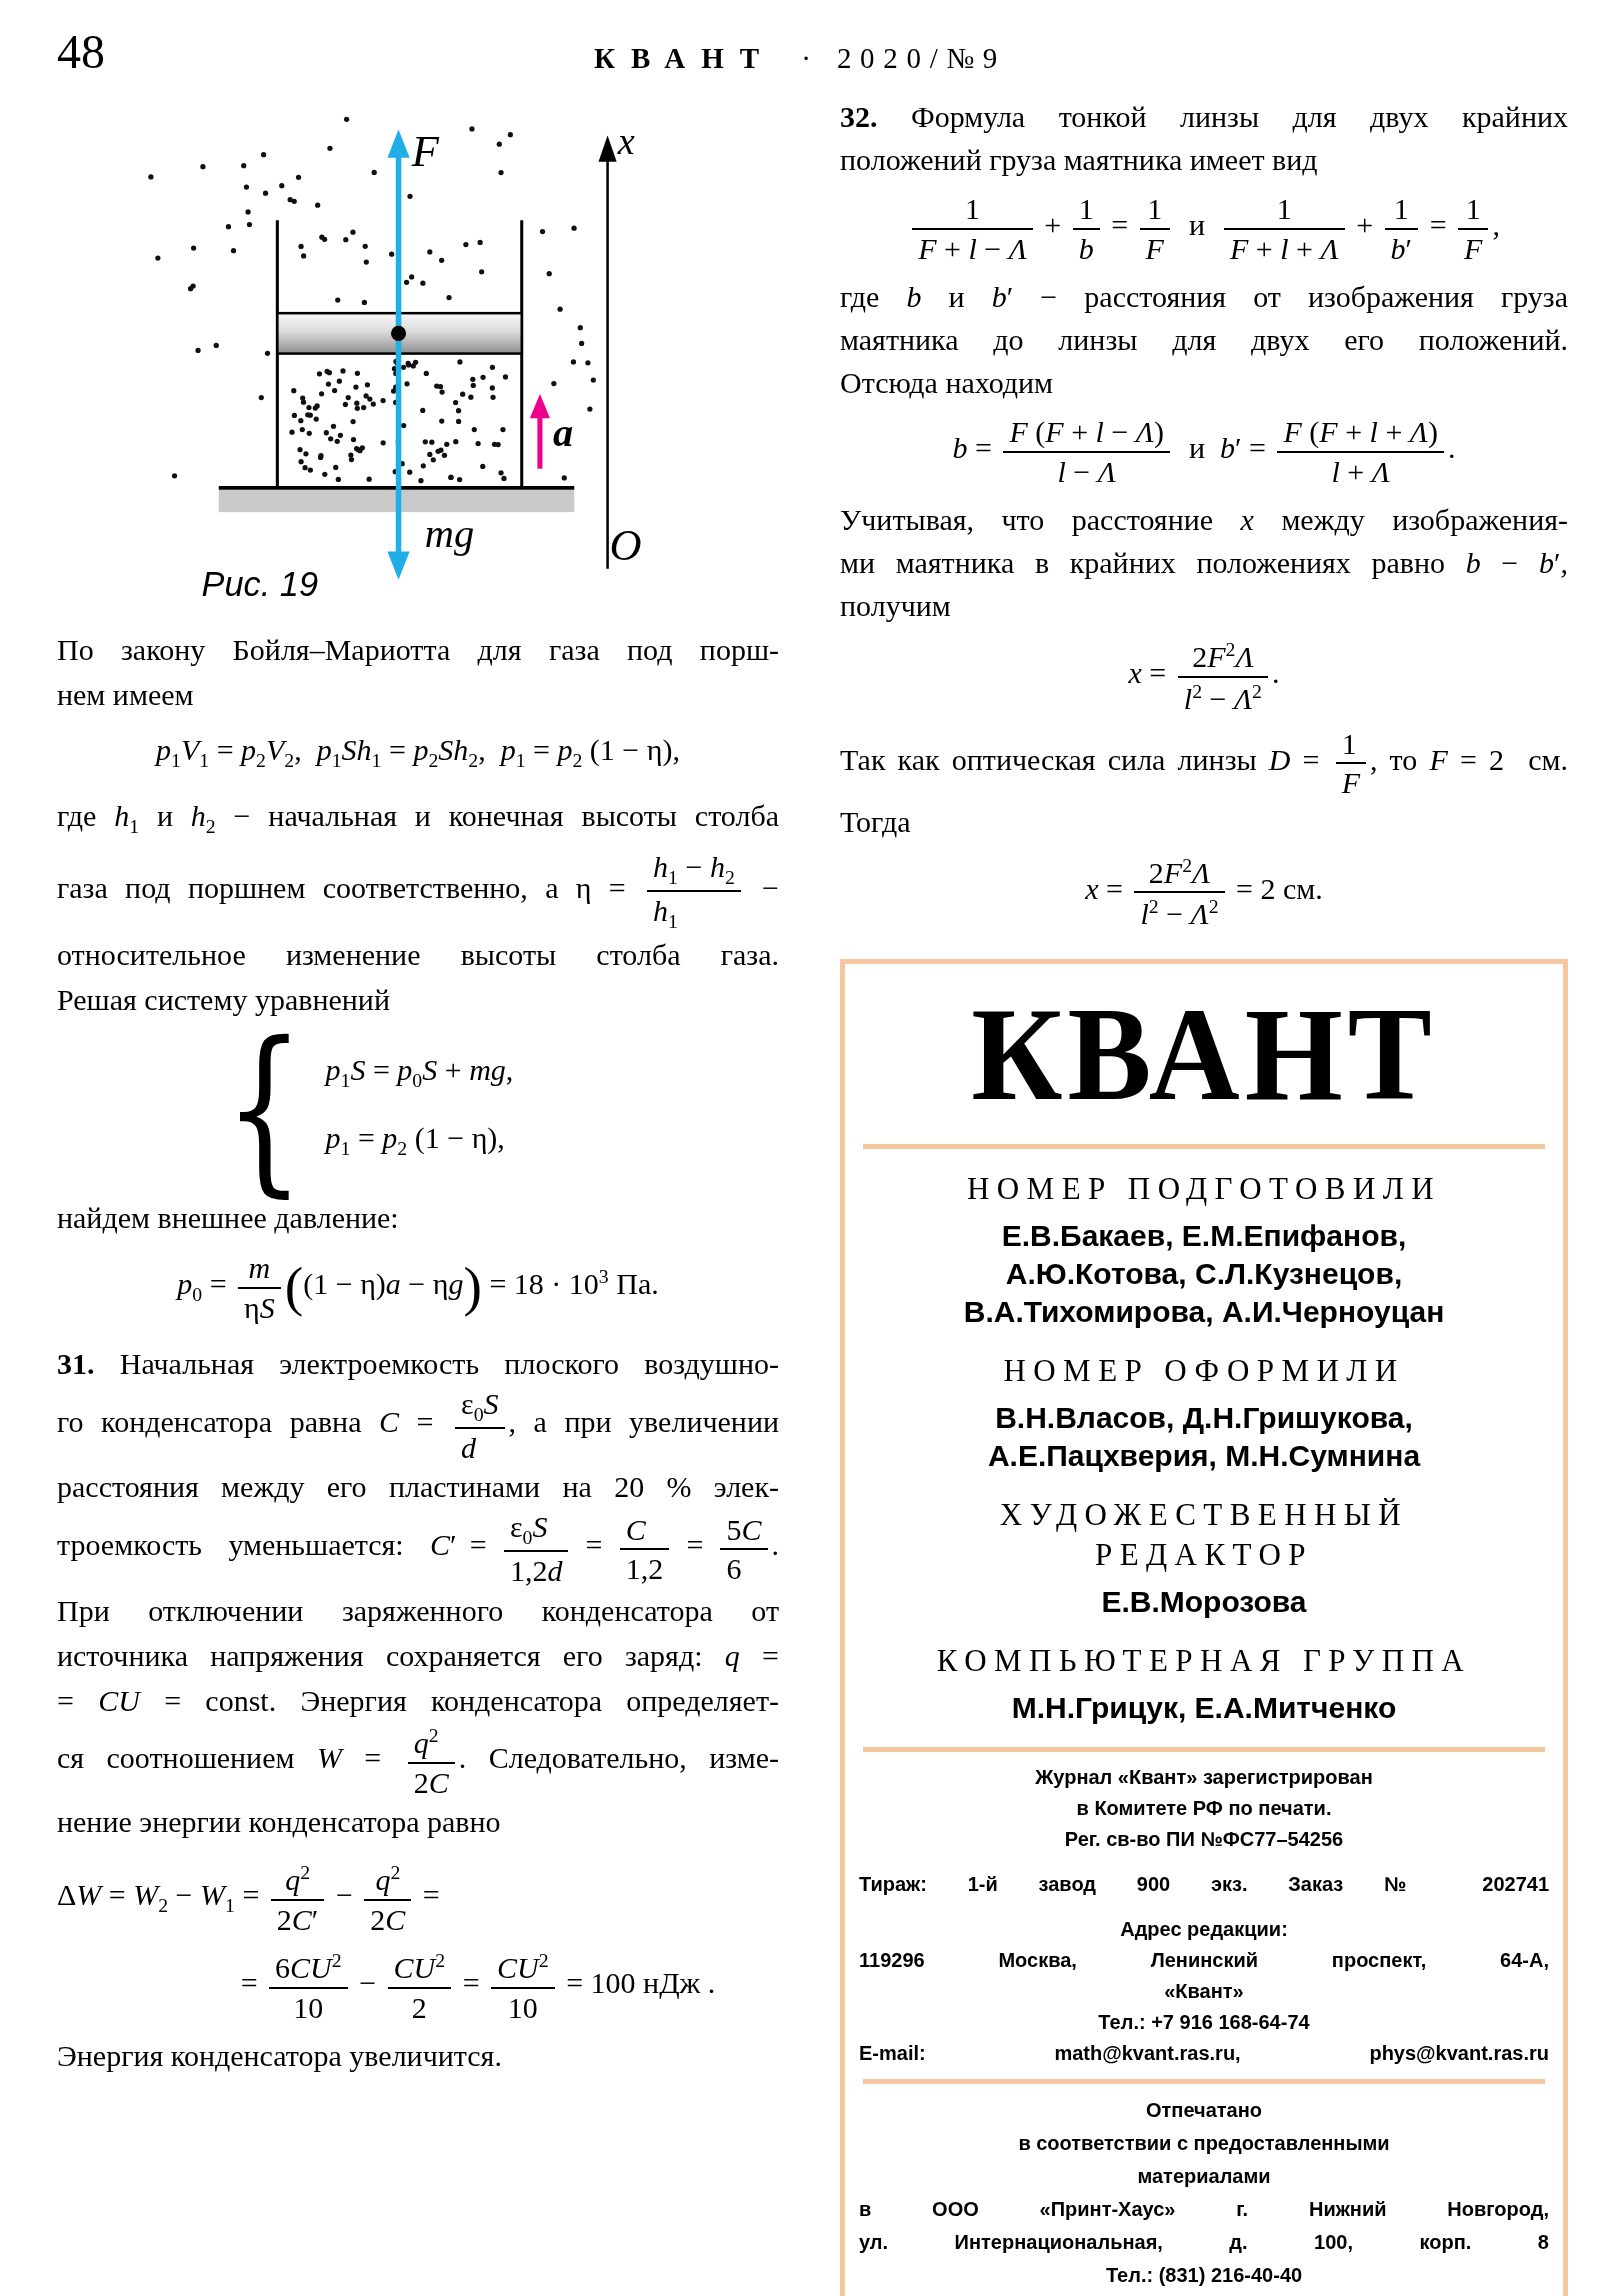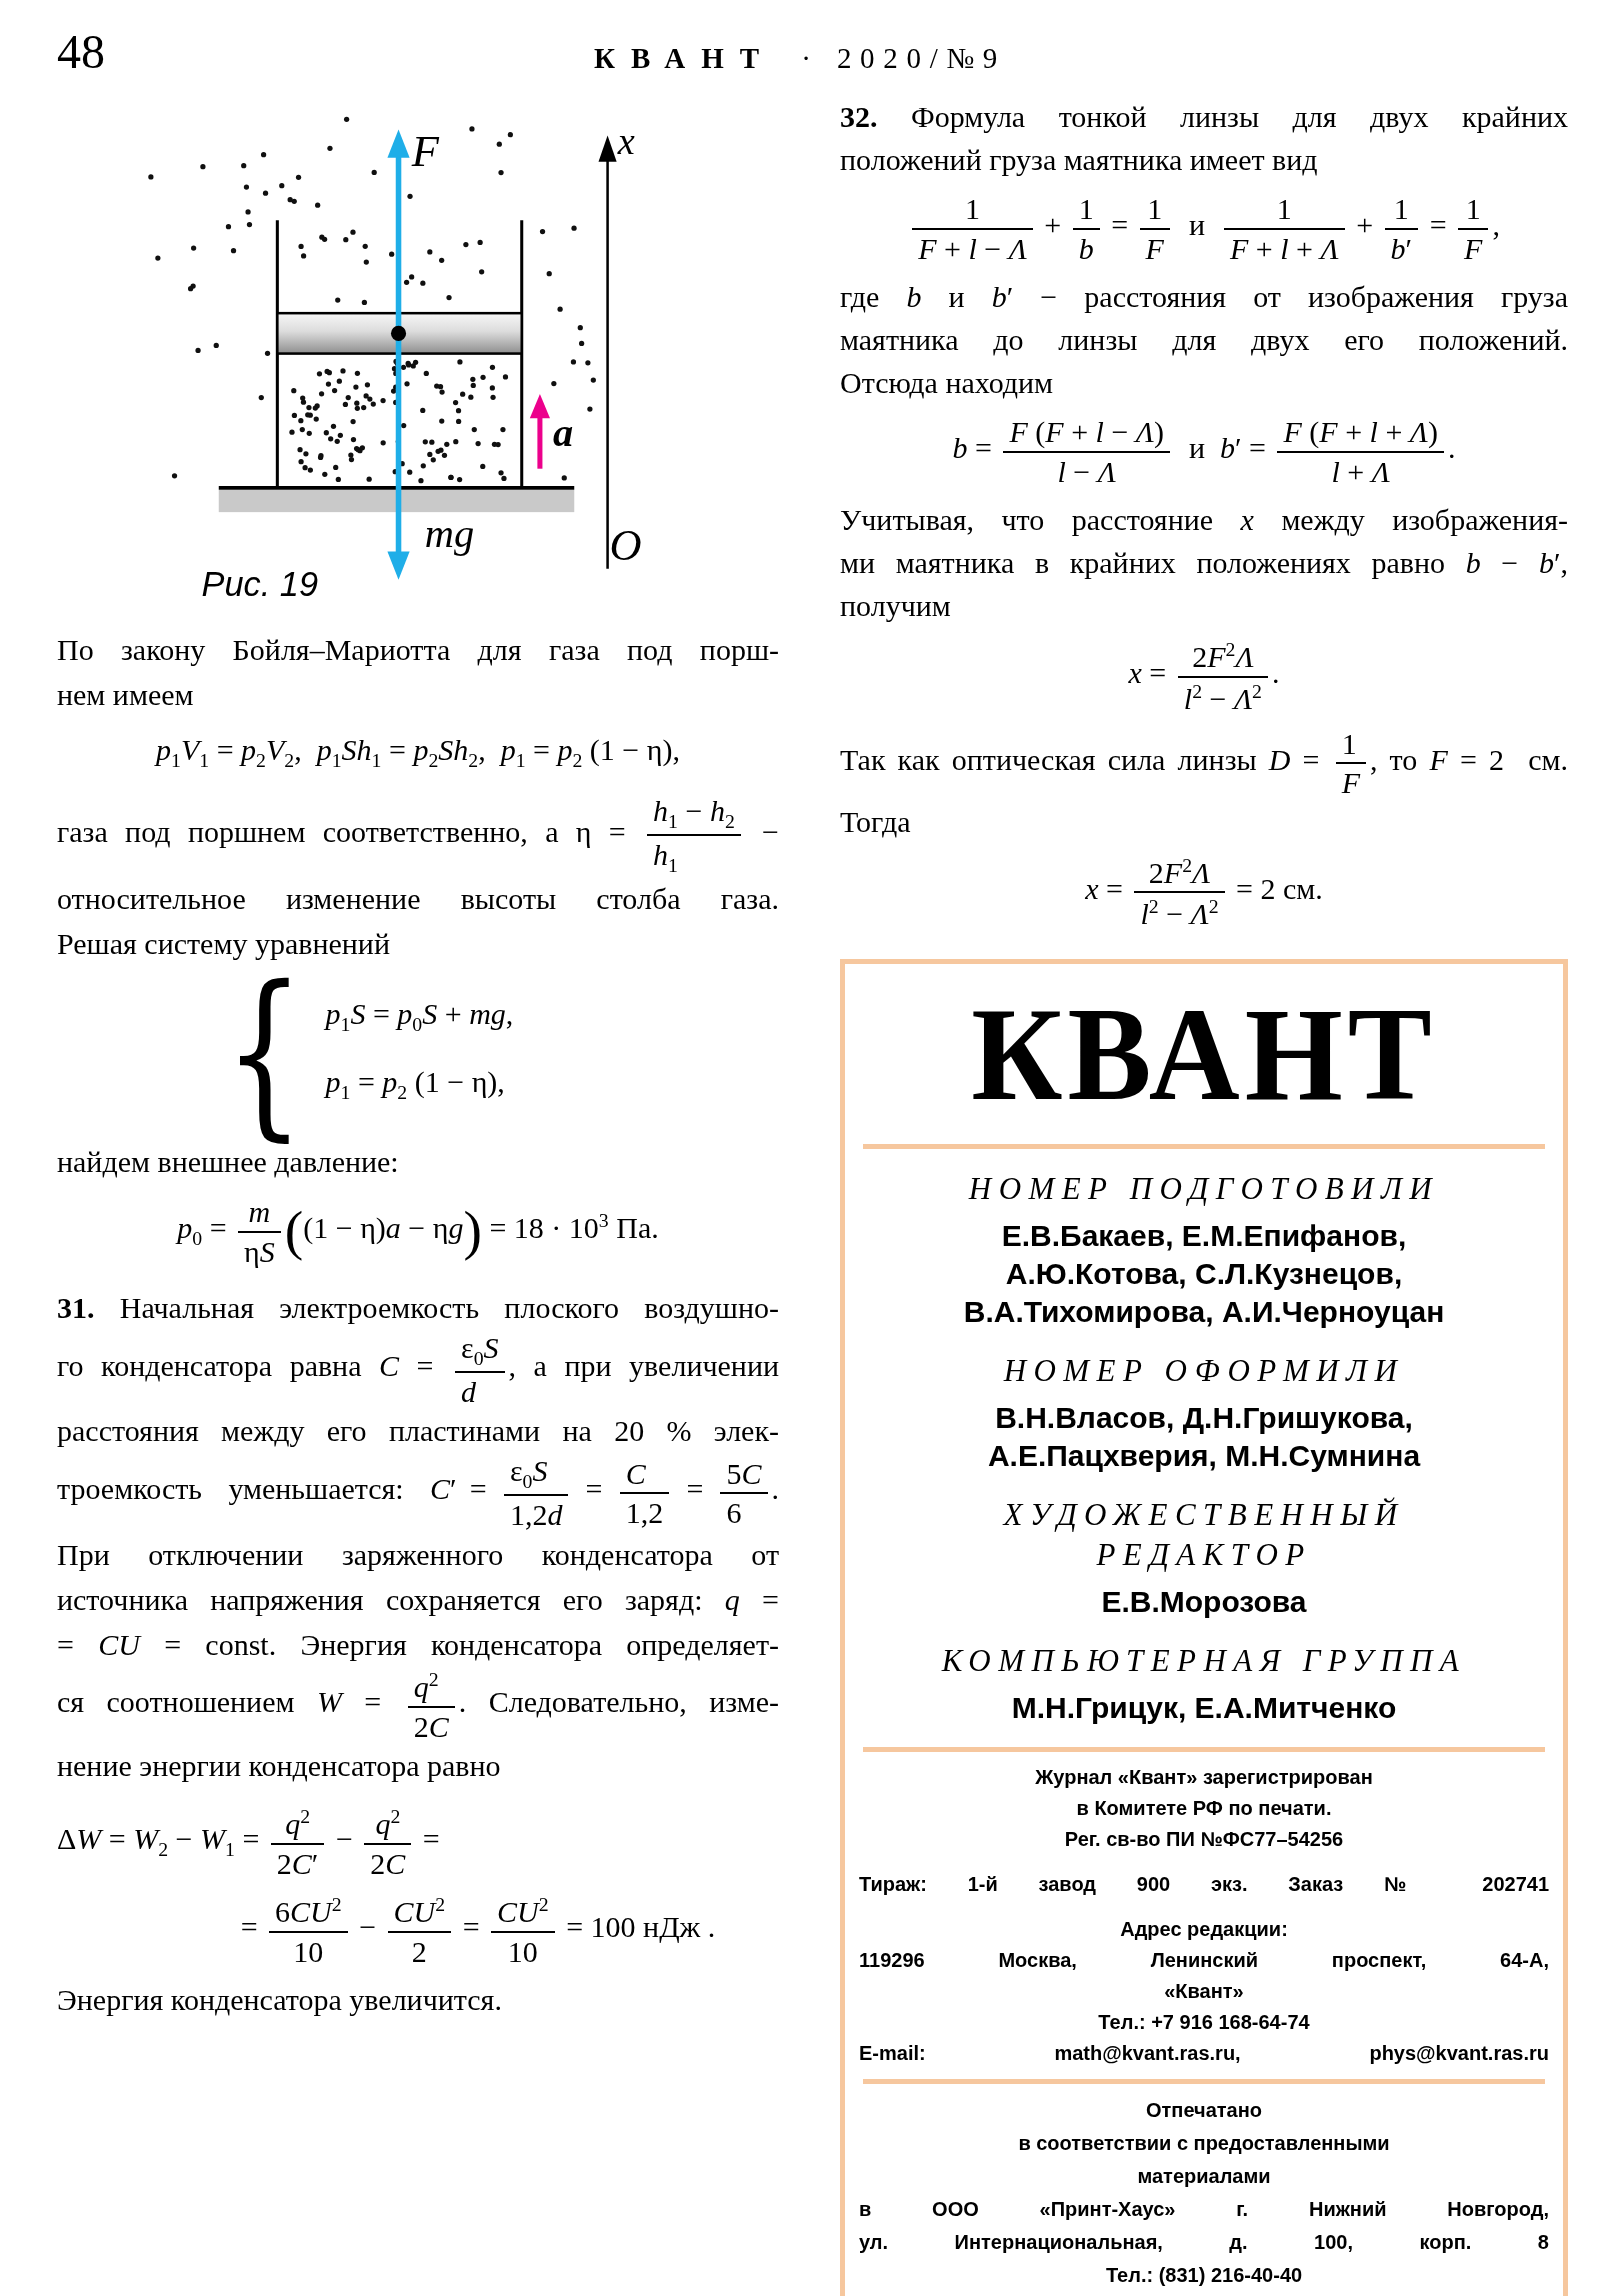--- a/index.html
+++ b/index.html
@@ -32,21 +32,21 @@
   .sys-rows div{text-align:left;line-height:57px;}
   .figure-wrap{position:relative;height:516px;margin-bottom:16px;}
   .figure-wrap svg{position:absolute;left:86px;top:-4px;}
   
   .kvant-box{margin-top:28px;border:5px solid var(--accent,#F6C79E);padding:8px 14px 24px;
              text-align:center;font-family:"Liberation Sans",sans-serif;}
   .masthead{font-family:"Liberation Serif",serif;font-weight:700;font-size:126px;line-height:160px;
             letter-spacing:5px;transform:scaleY(1.06);margin:2px 0 6px;}
   .rule{height:5px;background:var(--accent,#F6C79E);border:0;margin:10px 4px;}
   .sec-title{font-family:"Liberation Serif",serif;font-size:31px;letter-spacing:.24em;
-             line-height:40px;margin:20px 0 8px;font-style:italic;}
+             line-height:40px;margin:20px 0 8px;}
   .sec-title.cont{margin:0 0 8px;}
   .sec-title.tight{margin:20px 0 0;}
   .bold-name{font-weight:700;font-size:30px;line-height:38px;}
   .info{font-weight:700;font-size:20px;line-height:31px;}
   .info-block{margin:10px 0 6px;}
   .print-block .info{line-height:33px;}
   .jfull{text-align:justify;text-align-last:justify;}
   .mt16{margin-top:16px;}
 </style>
 </head>
@@ -287,20 +287,21 @@
         <text x="406" y="352" font-size="40" font-style="italic" font-weight="bold" font-family="Liberation Serif, serif">a</text>
         <text x="470" y="62" font-size="38" font-style="italic" font-family="Liberation Serif, serif">x</text>
         <text x="462" y="464" font-size="44" font-style="italic" font-family="Liberation Serif, serif">O</text>
         <text x="58" y="500" font-size="34" font-style="italic" font-family="Liberation Sans, sans-serif">Рис. 19</text>
       </svg>
     </div>
 
     <div class="ln">По закону Бойля–Мариотта для газа под порш-</div>
     <div class="ln l">нем имеем</div>
     <div class="ln c eq"><i>p</i><sub>1</sub><i>V</i><sub>1</sub> = <i>p</i><sub>2</sub><i>V</i><sub>2</sub>,&nbsp;&nbsp;<i>p</i><sub>1</sub><i>Sh</i><sub>1</sub> = <i>p</i><sub>2</sub><i>Sh</i><sub>2</sub>,&nbsp;&nbsp;<i>p</i><sub>1</sub> = <i>p</i><sub>2</sub> (1 − η),</div>
+    <div class="ln">где <i>h</i><sub>1</sub> и <i>h</i><sub>2</sub> − начальная и конечная высоты столба</div>
     <div class="ln">газа под поршнем соответственно, а η = <span class="fr"><span class="nu"><i>h</i><sub>1</sub> − <i>h</i><sub>2</sub></span><span class="de"><i>h</i><sub>1</sub></span></span> −</div>
     <div class="ln">относительное изменение высоты столба газа.</div>
     <div class="ln l">Решая систему уравнений</div>
 
     <div class="system">
       <span class="brace">{</span>
       <div class="sys-rows">
         <div><i>p</i><sub>1</sub><i>S</i> = <i>p</i><sub>0</sub><i>S</i> + <i>mg</i>,</div>
         <div><i>p</i><sub>1</sub> = <i>p</i><sub>2</sub> (1 − η),</div>
       </div>

